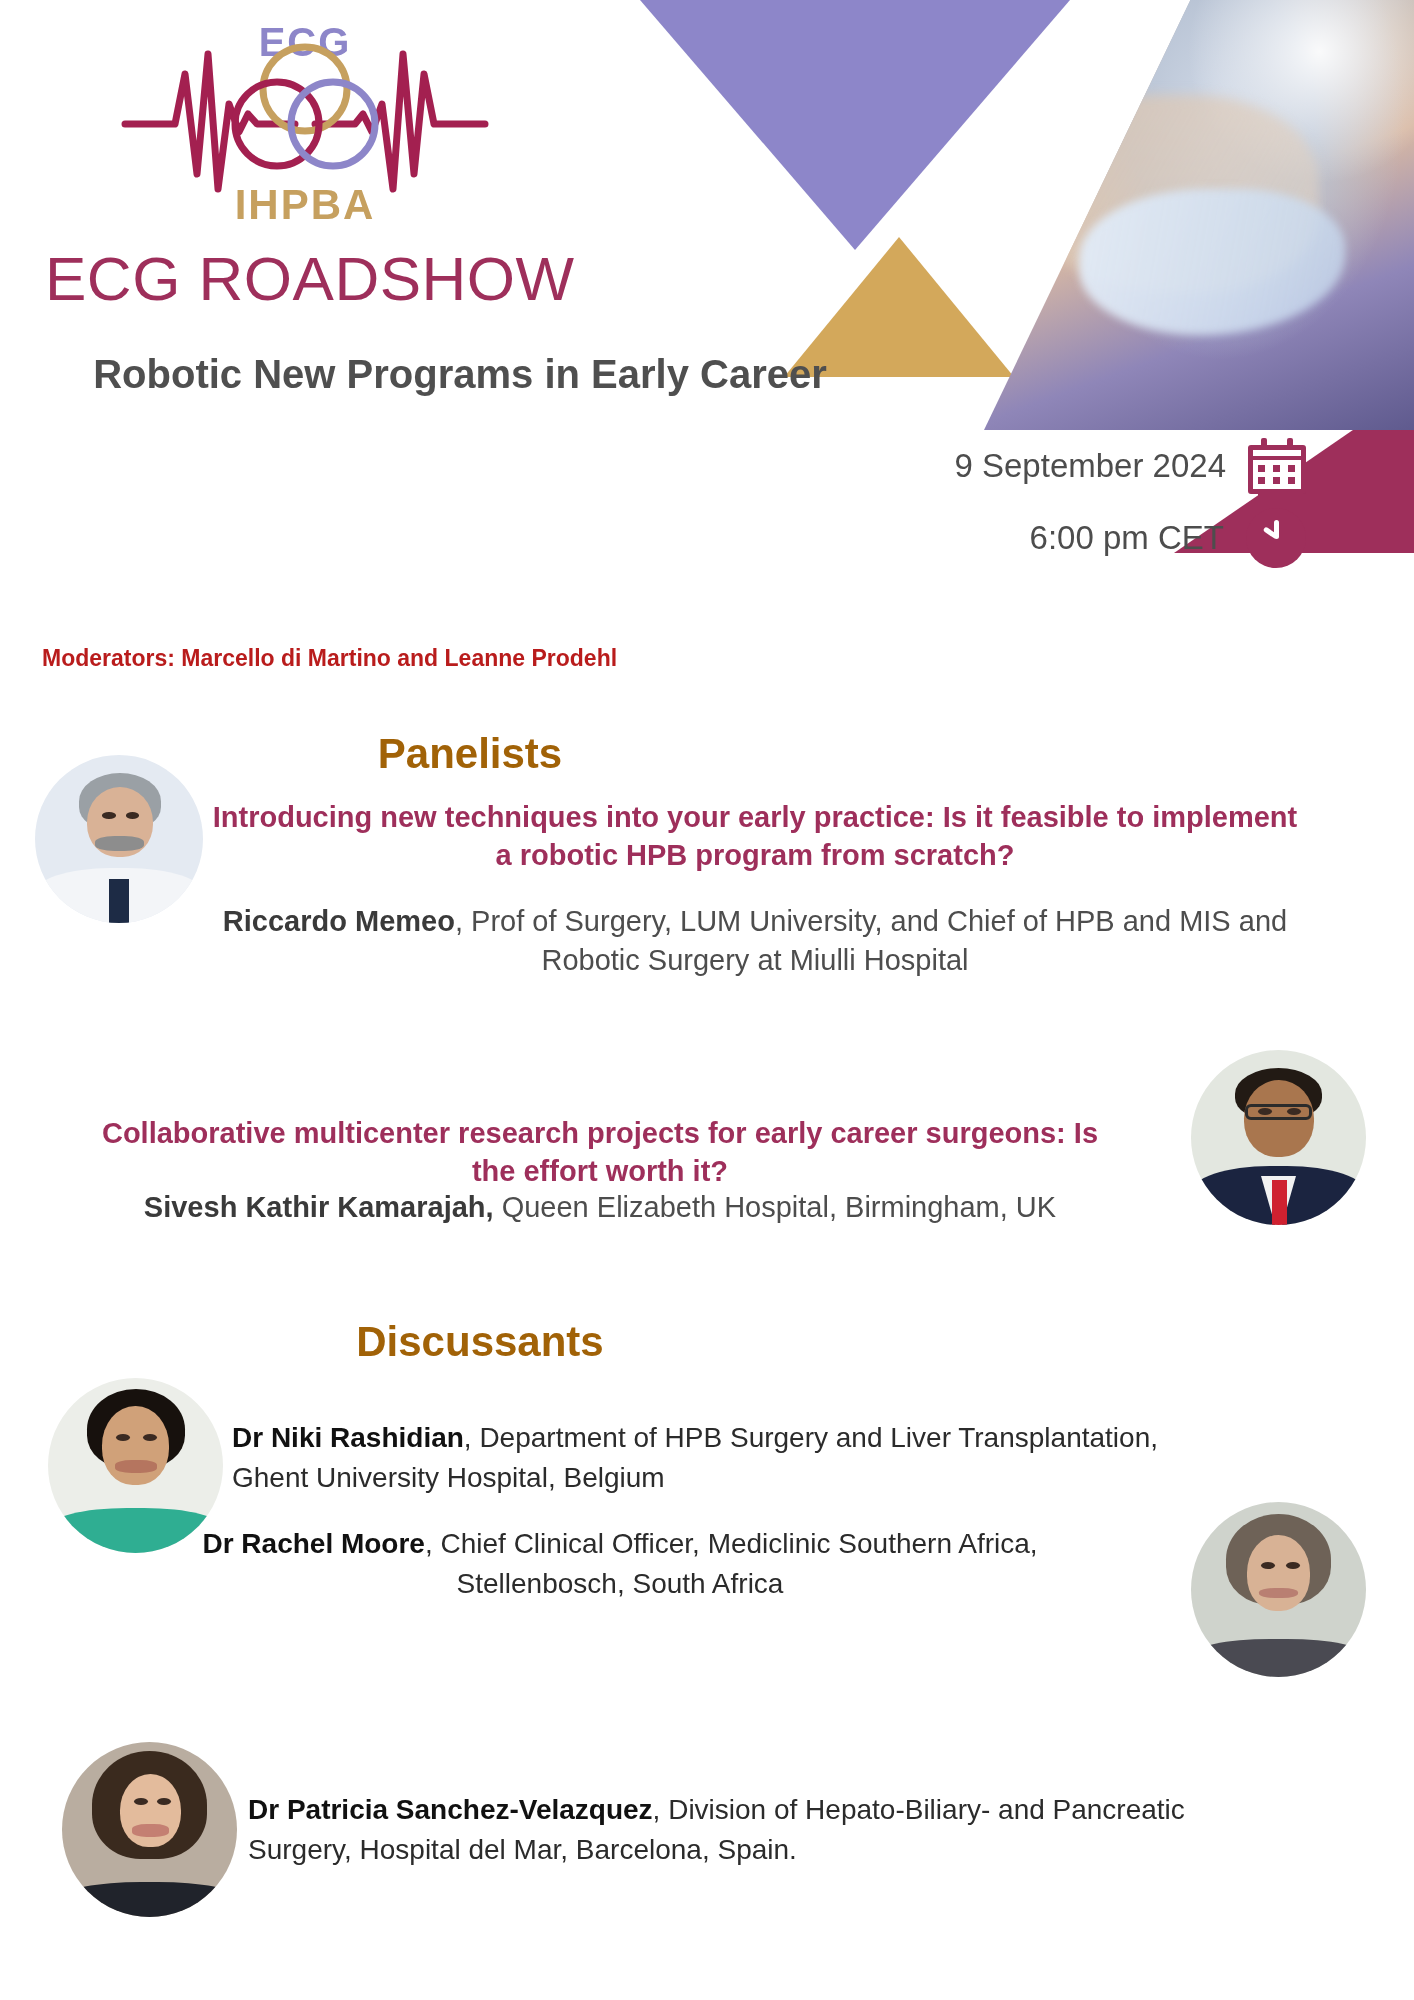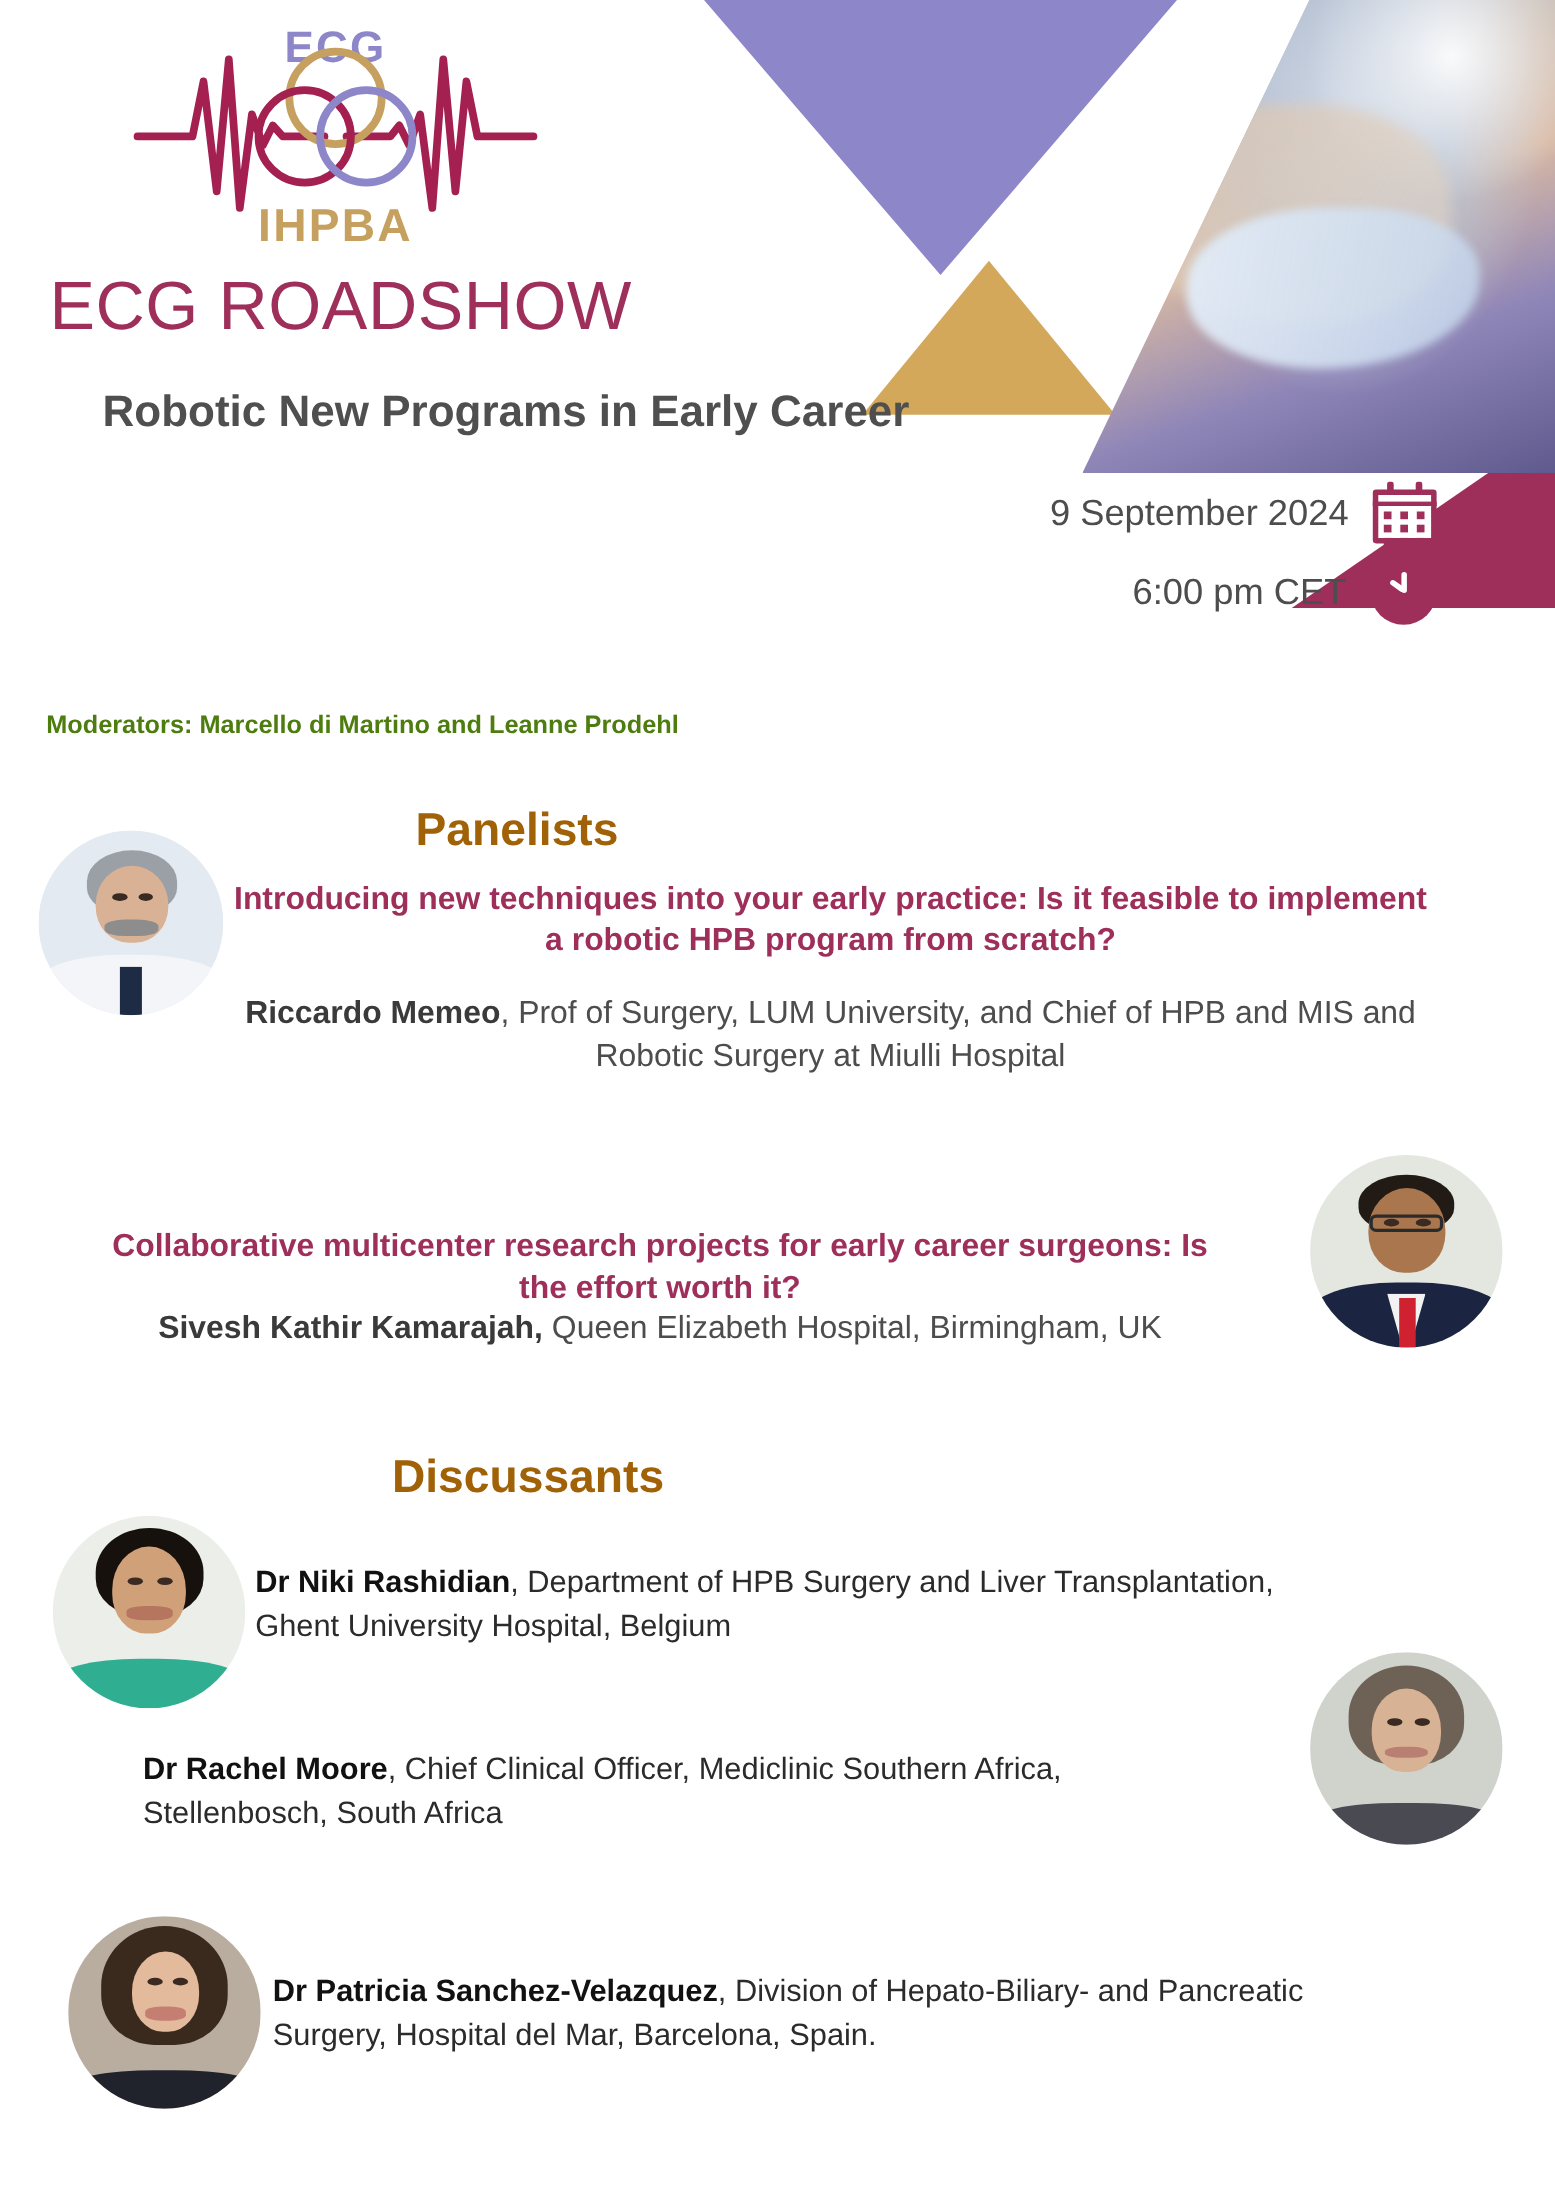--- a/index.html
+++ b/index.html
@@ -111,21 +111,21 @@
   }
   .clock-icon .h, .clock-icon .m {
     position:absolute; background:#fff; border-radius:3px;
   }
   .clock-icon .h { width:5px; height:19px; left:27.5px; top:12px; transform-origin:50% 100%; }
   .clock-icon .m { width:5px; height:15px; left:27.5px; top:29px; transform-origin:50% 0%; transform:rotate(125deg); }
 
   
   .moderators {
     position:absolute; left:42px; top:645px;
-    font-size:23px; font-weight:700; color:#4d7c0f;
+    font-size:23px; font-weight:700; color:#b91c1c;
   }
 
   
   .sec-head {
     position:absolute; text-align:center; width:100%;
     font-size:42px; font-weight:700; color:#a16207;
   }
   #head-panelists  { top:730px; left:90px; width:760px; }
   #head-discussants{ top:1318px; left:100px; width:760px; }
 
@@ -267,21 +267,21 @@
 <div class="avatar" style="right:48px; top:1502px; width:175px; height:175px;">
   <div class="av-inner" style="background:#cfd3cc;">
     <div class="hair" style="left:20%; top:7%; width:60%; height:52%; background:#6e6257;"></div>
     <div class="skin" style="left:32%; top:19%; width:36%; height:43%; background:#d8b295;"></div>
     <div class="eye" style="left:40%; top:34%;"></div>
     <div class="eye" style="left:54%; top:34%;"></div>
     <div style="position:absolute; left:39%; top:49%; width:22%; height:6%; background:#b97f72; border-radius:40%;"></div>
     <div class="torso" style="height:22%; background:#4a4a52;"></div>
   </div>
 </div>
-<div class="d-body" style="left:130px; top:1588px; width:980px;">
+<div class="d-body" style="left:130px; top:1524px; width:980px;text-align:center;">
   <b>Dr Rachel Moore</b><span>, Chief Clinical Officer, Mediclinic Southern Africa, Stellenbosch, South Africa</span>
 </div>
 
 <div class="avatar" style="left:62px; top:1742px; width:175px; height:175px;">
   <div class="av-inner" style="background:#b9ada0;">
     <div class="hair" style="left:17%; top:5%; width:66%; height:62%; background:#3a2a1e;"></div>
     <div class="skin" style="left:33%; top:18%; width:35%; height:42%; background:#e3bb9c;"></div>
     <div class="eye" style="left:41%; top:32%;"></div>
     <div class="eye" style="left:54%; top:32%;"></div>
     <div style="position:absolute; left:40%; top:47%; width:21%; height:7%; background:#c47f72; border-radius:40%;"></div>

